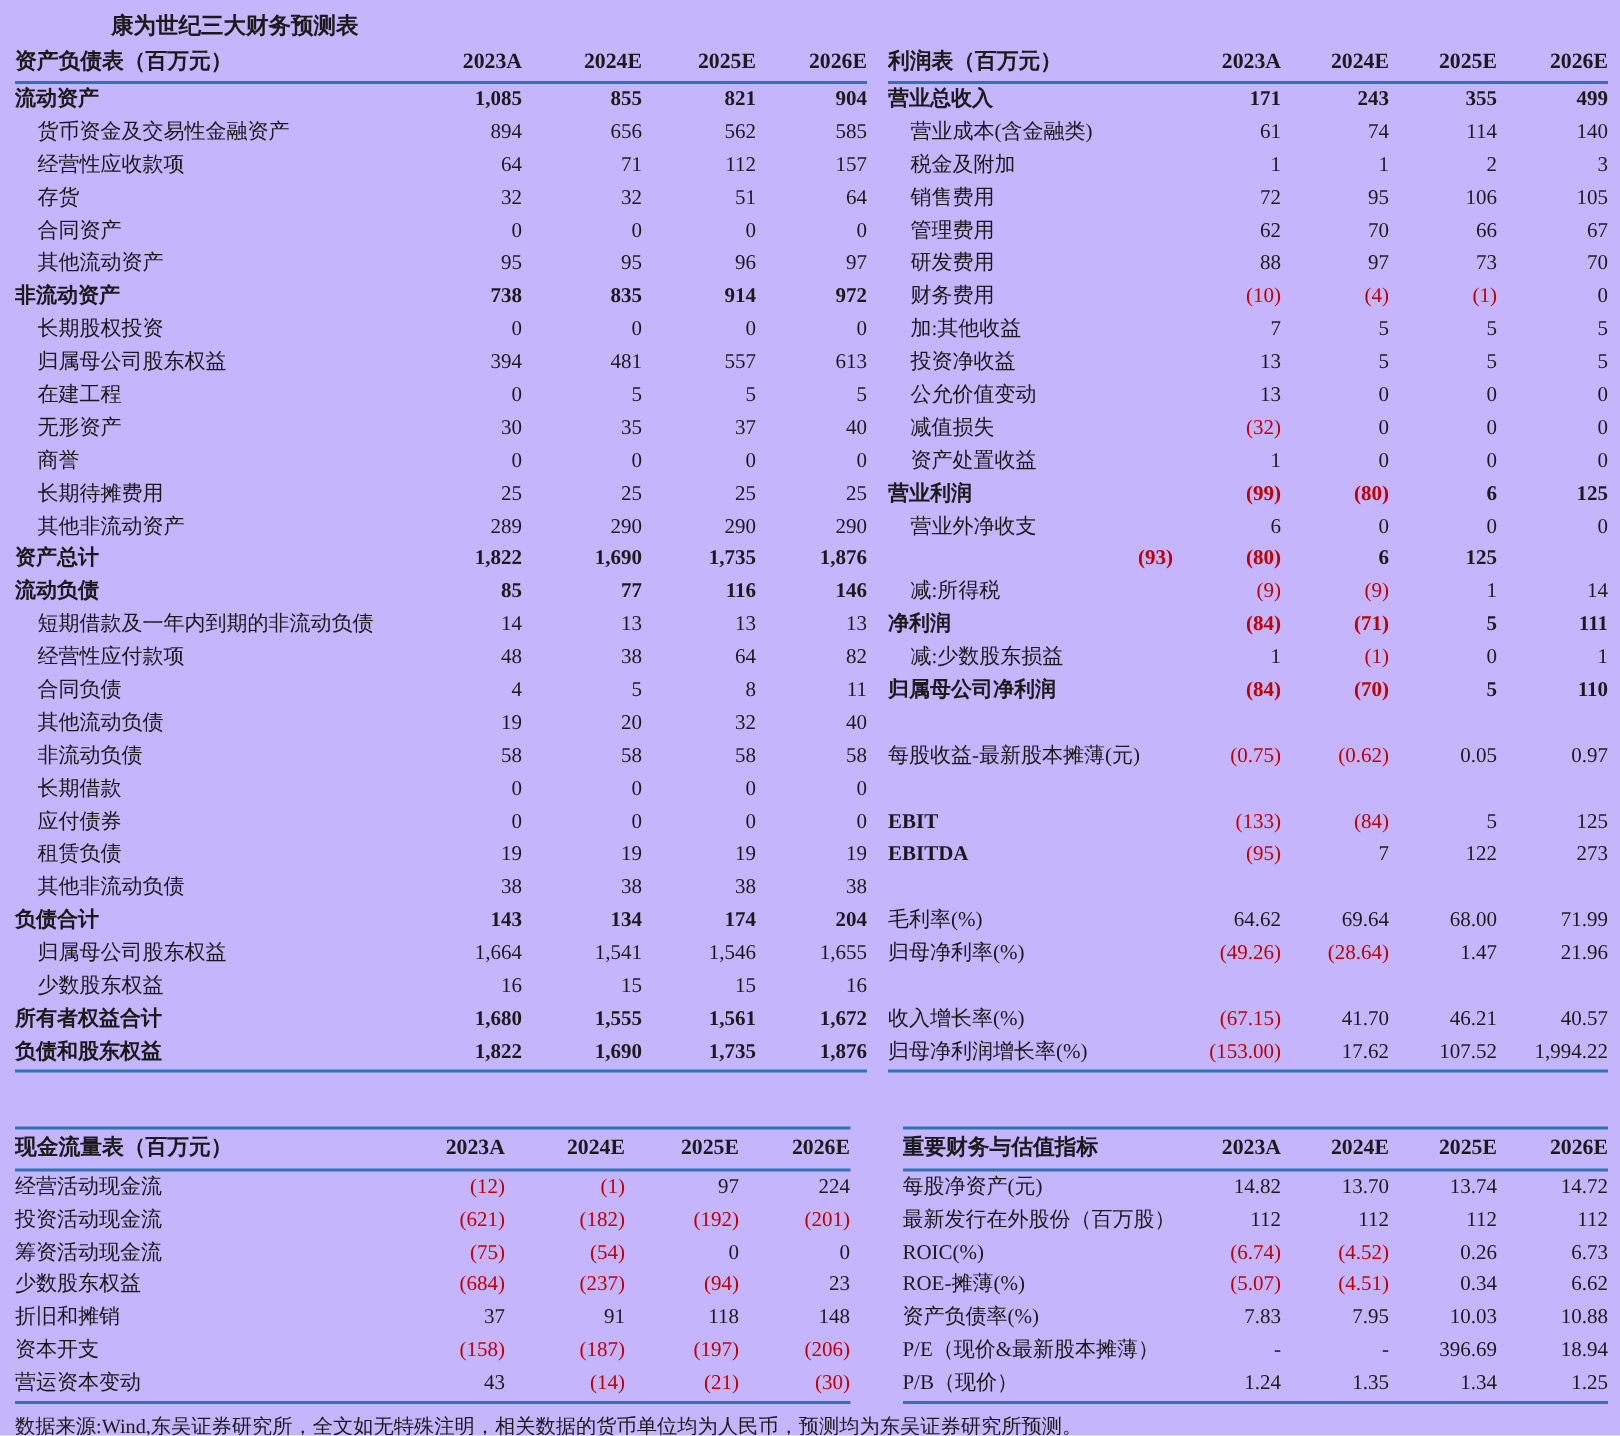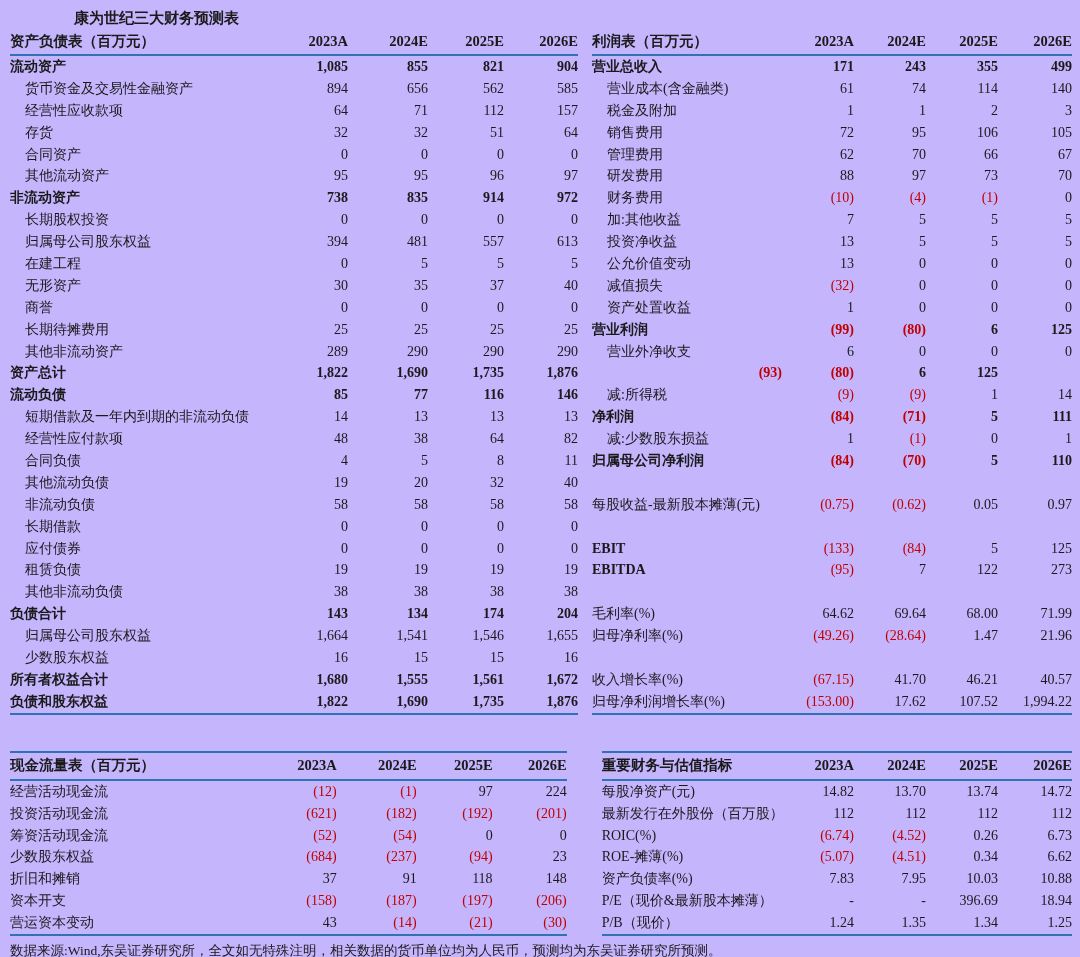--- a/index.html
+++ b/index.html
@@ -512,21 +512,21 @@
         </div>
         <div class="trow">
           <div class="lab">投资活动现金流</div>
           <div class="num red">(621)</div>
           <div class="num red">(182)</div>
           <div class="num red">(192)</div>
           <div class="num red">(201)</div>
         </div>
         <div class="trow">
           <div class="lab">筹资活动现金流</div>
-          <div class="num red">(52)</div>
+          <div class="num red">(75)</div>
           <div class="num red">(54)</div>
           <div class="num">0</div>
           <div class="num">0</div>
         </div>
         <div class="trow">
           <div class="lab">少数股东权益</div>
           <div class="num red">(684)</div>
           <div class="num red">(237)</div>
           <div class="num red">(94)</div>
           <div class="num">23</div>

